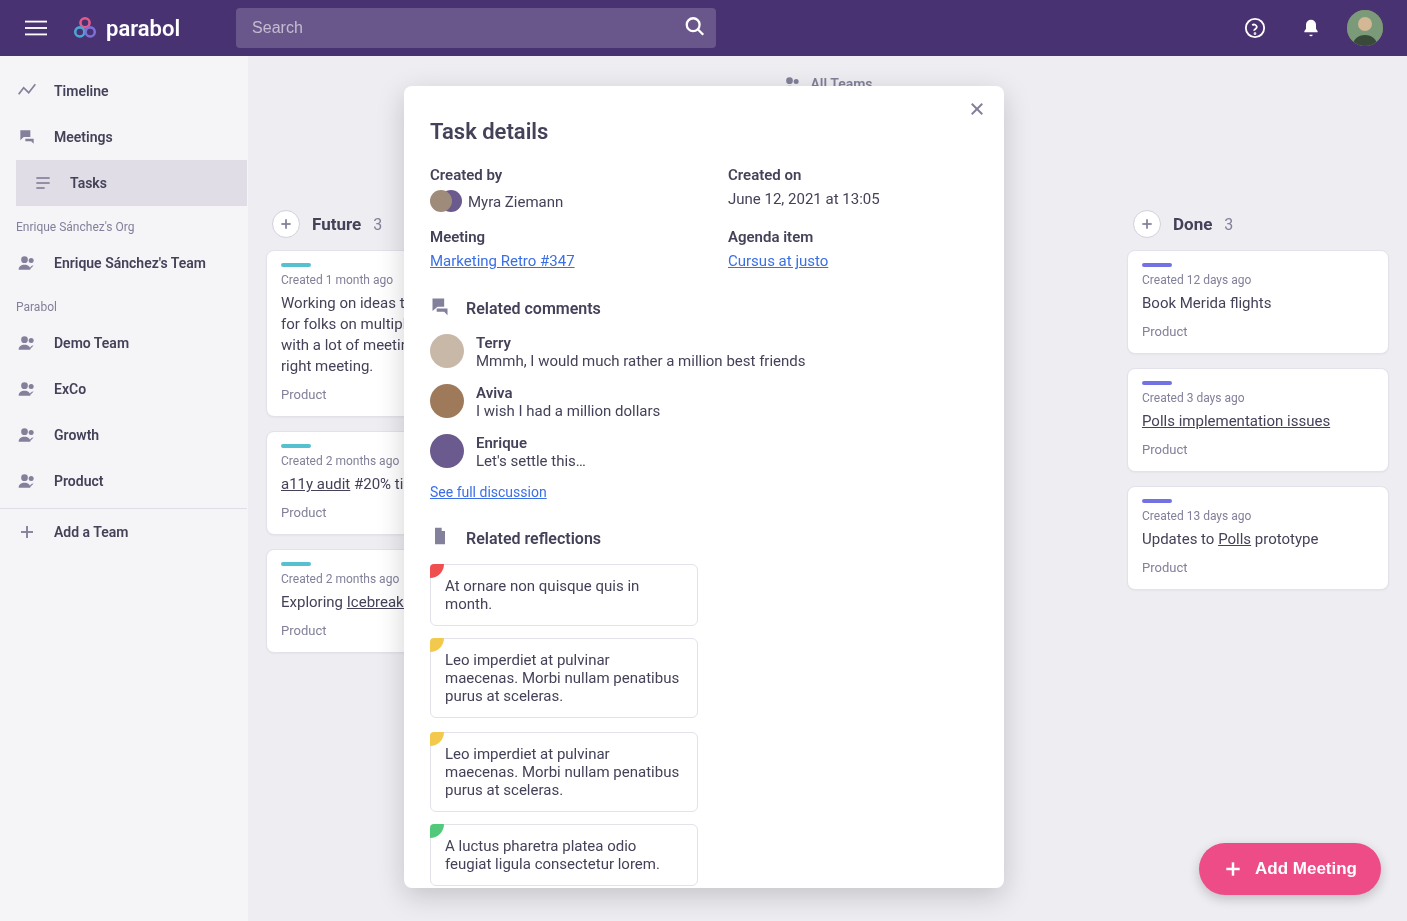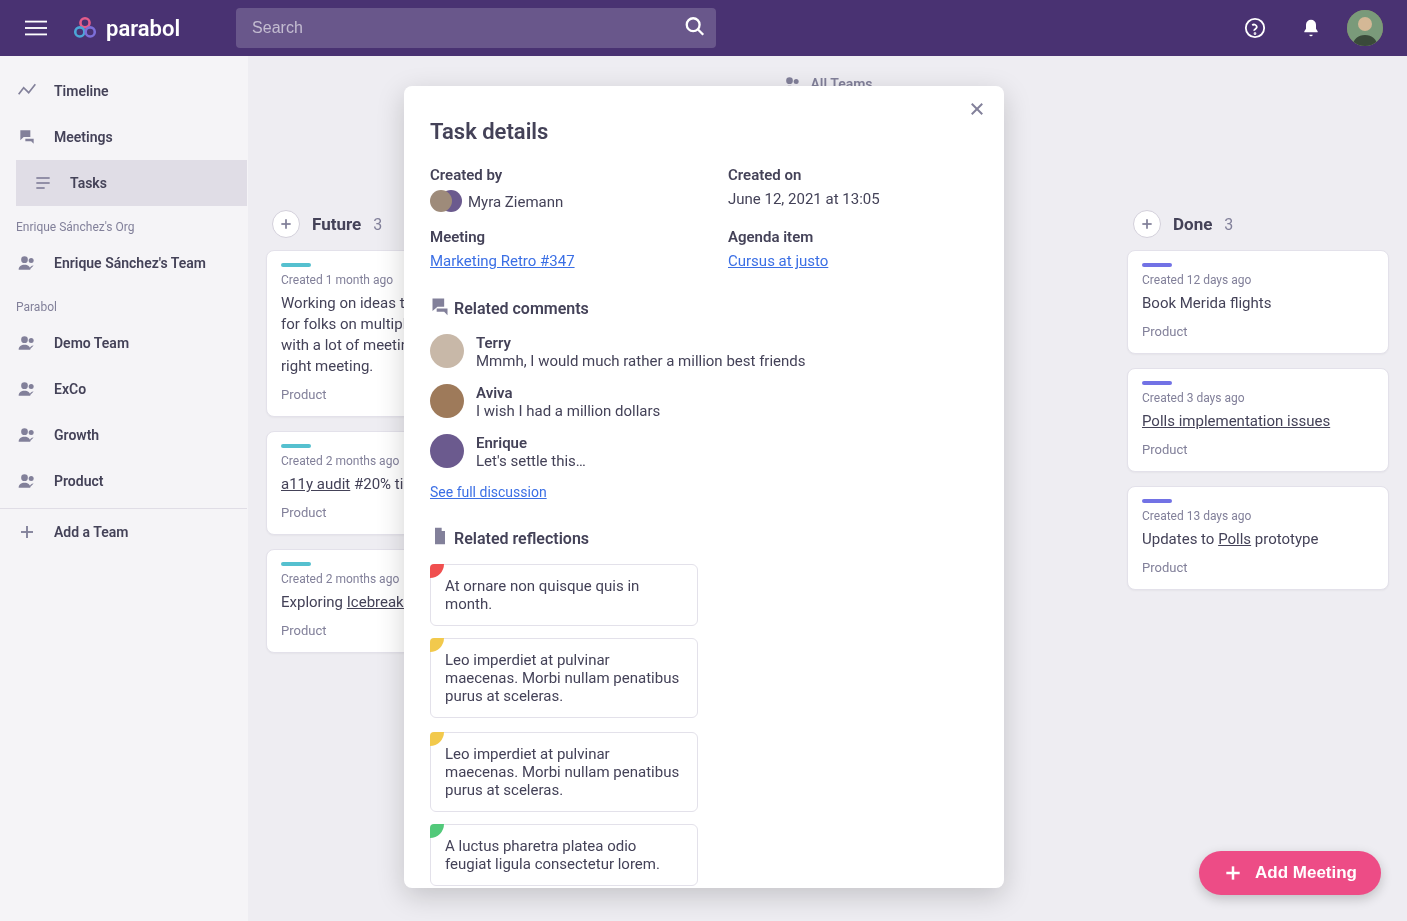--- a/index.html
+++ b/index.html
@@ -84,33 +84,33 @@
 .meta-row { display:flex; gap: 48px; margin-bottom: 14px;}
 .meta-col { flex:1; }
 .meta-label { font-weight:600; font-size:15px; color:#444258; margin-bottom:6px;}
 .meta-val { font-size:15px; color:#444258; }
 .meta-val a, .link { color:#3b6fe5; text-decoration: underline; cursor:pointer; }
 .creator { display:flex; align-items:center; gap:10px; }
 .dbl-avatar { position:relative; width:28px; height:24px; }
 .dbl-avatar .a1, .dbl-avatar .a2 { width:22px; height:22px; border-radius:50%; position:absolute; top:0; background:#a08060;}
 .dbl-avatar .a1 { left:0; z-index:1; background:#9e8b7a;} .dbl-avatar .a2 { left:10px; background:#6b5a8e;}
 .sect { margin-top: 26px;}
-.sect-head { display:flex; align-items:center; gap:4px; font-weight:600; font-size:16px; color:#444258; margin-bottom: 14px;}
+.sect-head { display:flex; align-items:center; gap:16px; font-weight:600; font-size:16px; color:#444258; margin-bottom: 14px;}
 .sect-icon { color:#82809a; }
 .comment { display:flex; gap:12px; margin-bottom: 14px;}
 .comment .cavatar { width:34px; height:34px; border-radius:50%; background:#8c7a66; flex-shrink:0; }
 .comment .cname { font-weight:600; font-size:15px; }
 .comment .ctext { font-size:15px; color:#444258; }
 .reflect-grid { display:flex; gap:14px; flex-wrap:wrap; }
 .reflect-card { width: 268px; border:1px solid #e3e1ea; border-radius:6px; padding: 12px 14px; font-size:15px; position:relative; background:#fff;}
 .reflect-tab { width:14px; height:14px; border-radius:4px 0 14px 0; position:absolute; top:-1px; left:-1px;}
 .rt-red{background:#f04f4f;} .rt-yellow{background:#f2c94c;} .rt-green{background:#52c97a;}
 
 
-.fab { position:absolute; bottom:26px; right:26px; background:#ed4c86; color:#fff; border:none; border-radius:30px; height:44px; padding:0 24px; display:flex; align-items:center; gap:12px; font-size:17px; font-weight:600; cursor:pointer; box-shadow:0 4px 12px rgba(0,0,0,0.2);}
+.fab { position:absolute; bottom:26px; right:26px; background:#ed4c86; color:#fff; border:none; border-radius:30px; height:52px; padding:0 24px; display:flex; align-items:center; gap:12px; font-size:17px; font-weight:600; cursor:pointer; box-shadow:0 4px 12px rgba(0,0,0,0.2);}
 </style>
 </head>
 <body>
 
 <div class="topbar">
   <div class="hamburger">
     <svg width="22" height="22" viewBox="0 0 24 24" fill="currentColor">
         <rect y="4" width="24" height="2"></rect>
         <rect y="11" width="24" height="2"></rect>
         <rect y="18" width="24" height="2"></rect>

